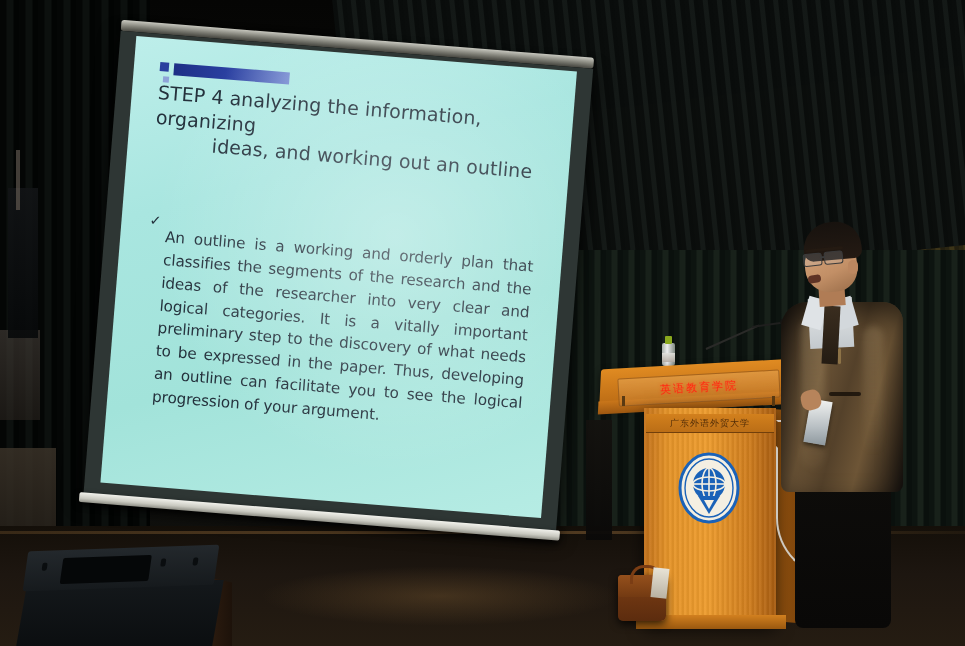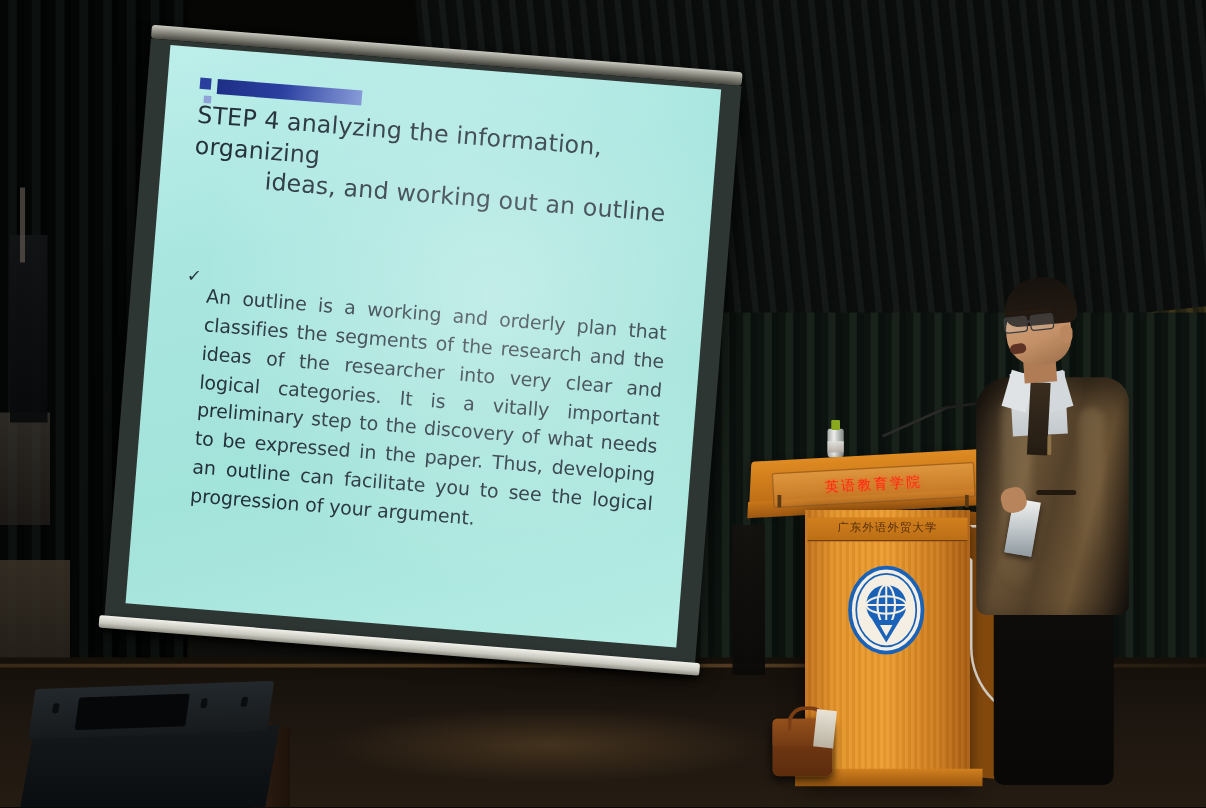--- a/index.html
+++ b/index.html
@@ -255,21 +255,21 @@
     border-bottom:1px solid rgba(90,48,8,.8);
     overflow:hidden;
   }
   .podium-header-strip .ph-text{
     display:block;
     font-size:9px;
     color:#3c1f05;
     letter-spacing:1px;
     text-align:center;
     line-height:18px;
-    font-family:Liberation Mono, monospace;
+    font-family:Liberation Serif, serif;
     opacity:.85;
     white-space:nowrap;
   }
 
   
   .emblem{
     position:absolute;
     left:78px;top:92px;
     width:62px;height:72px;
   }

